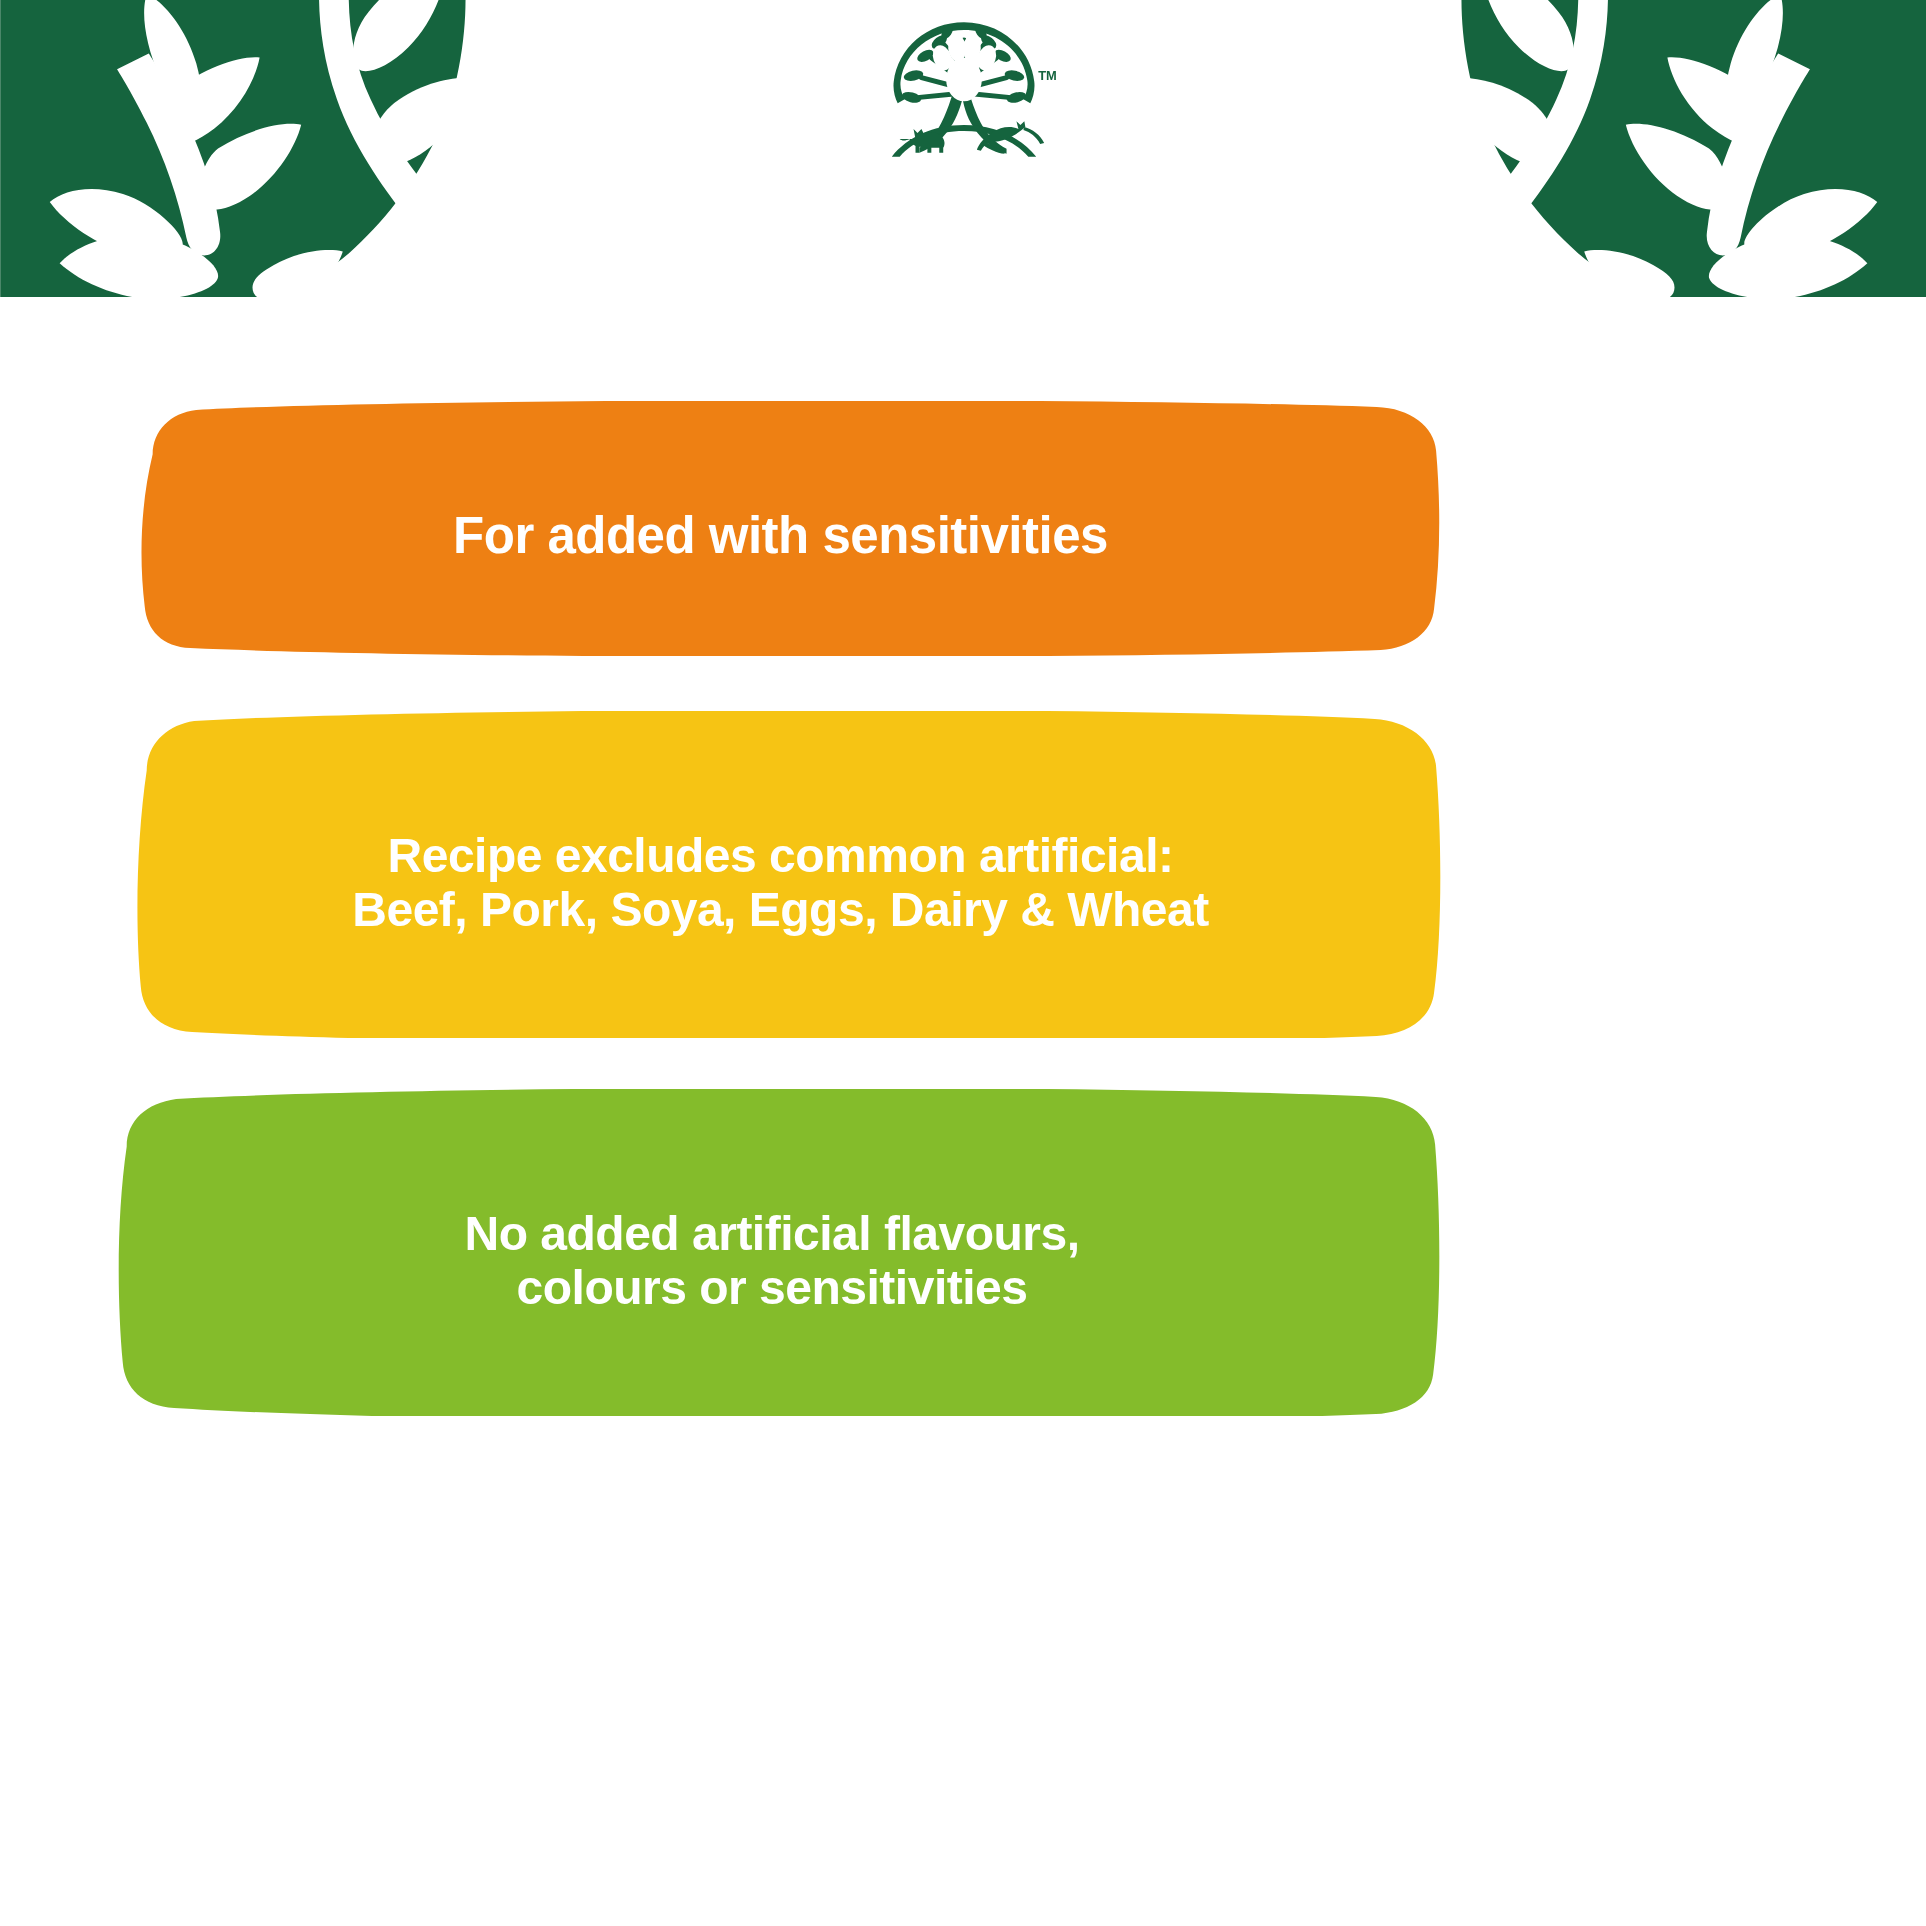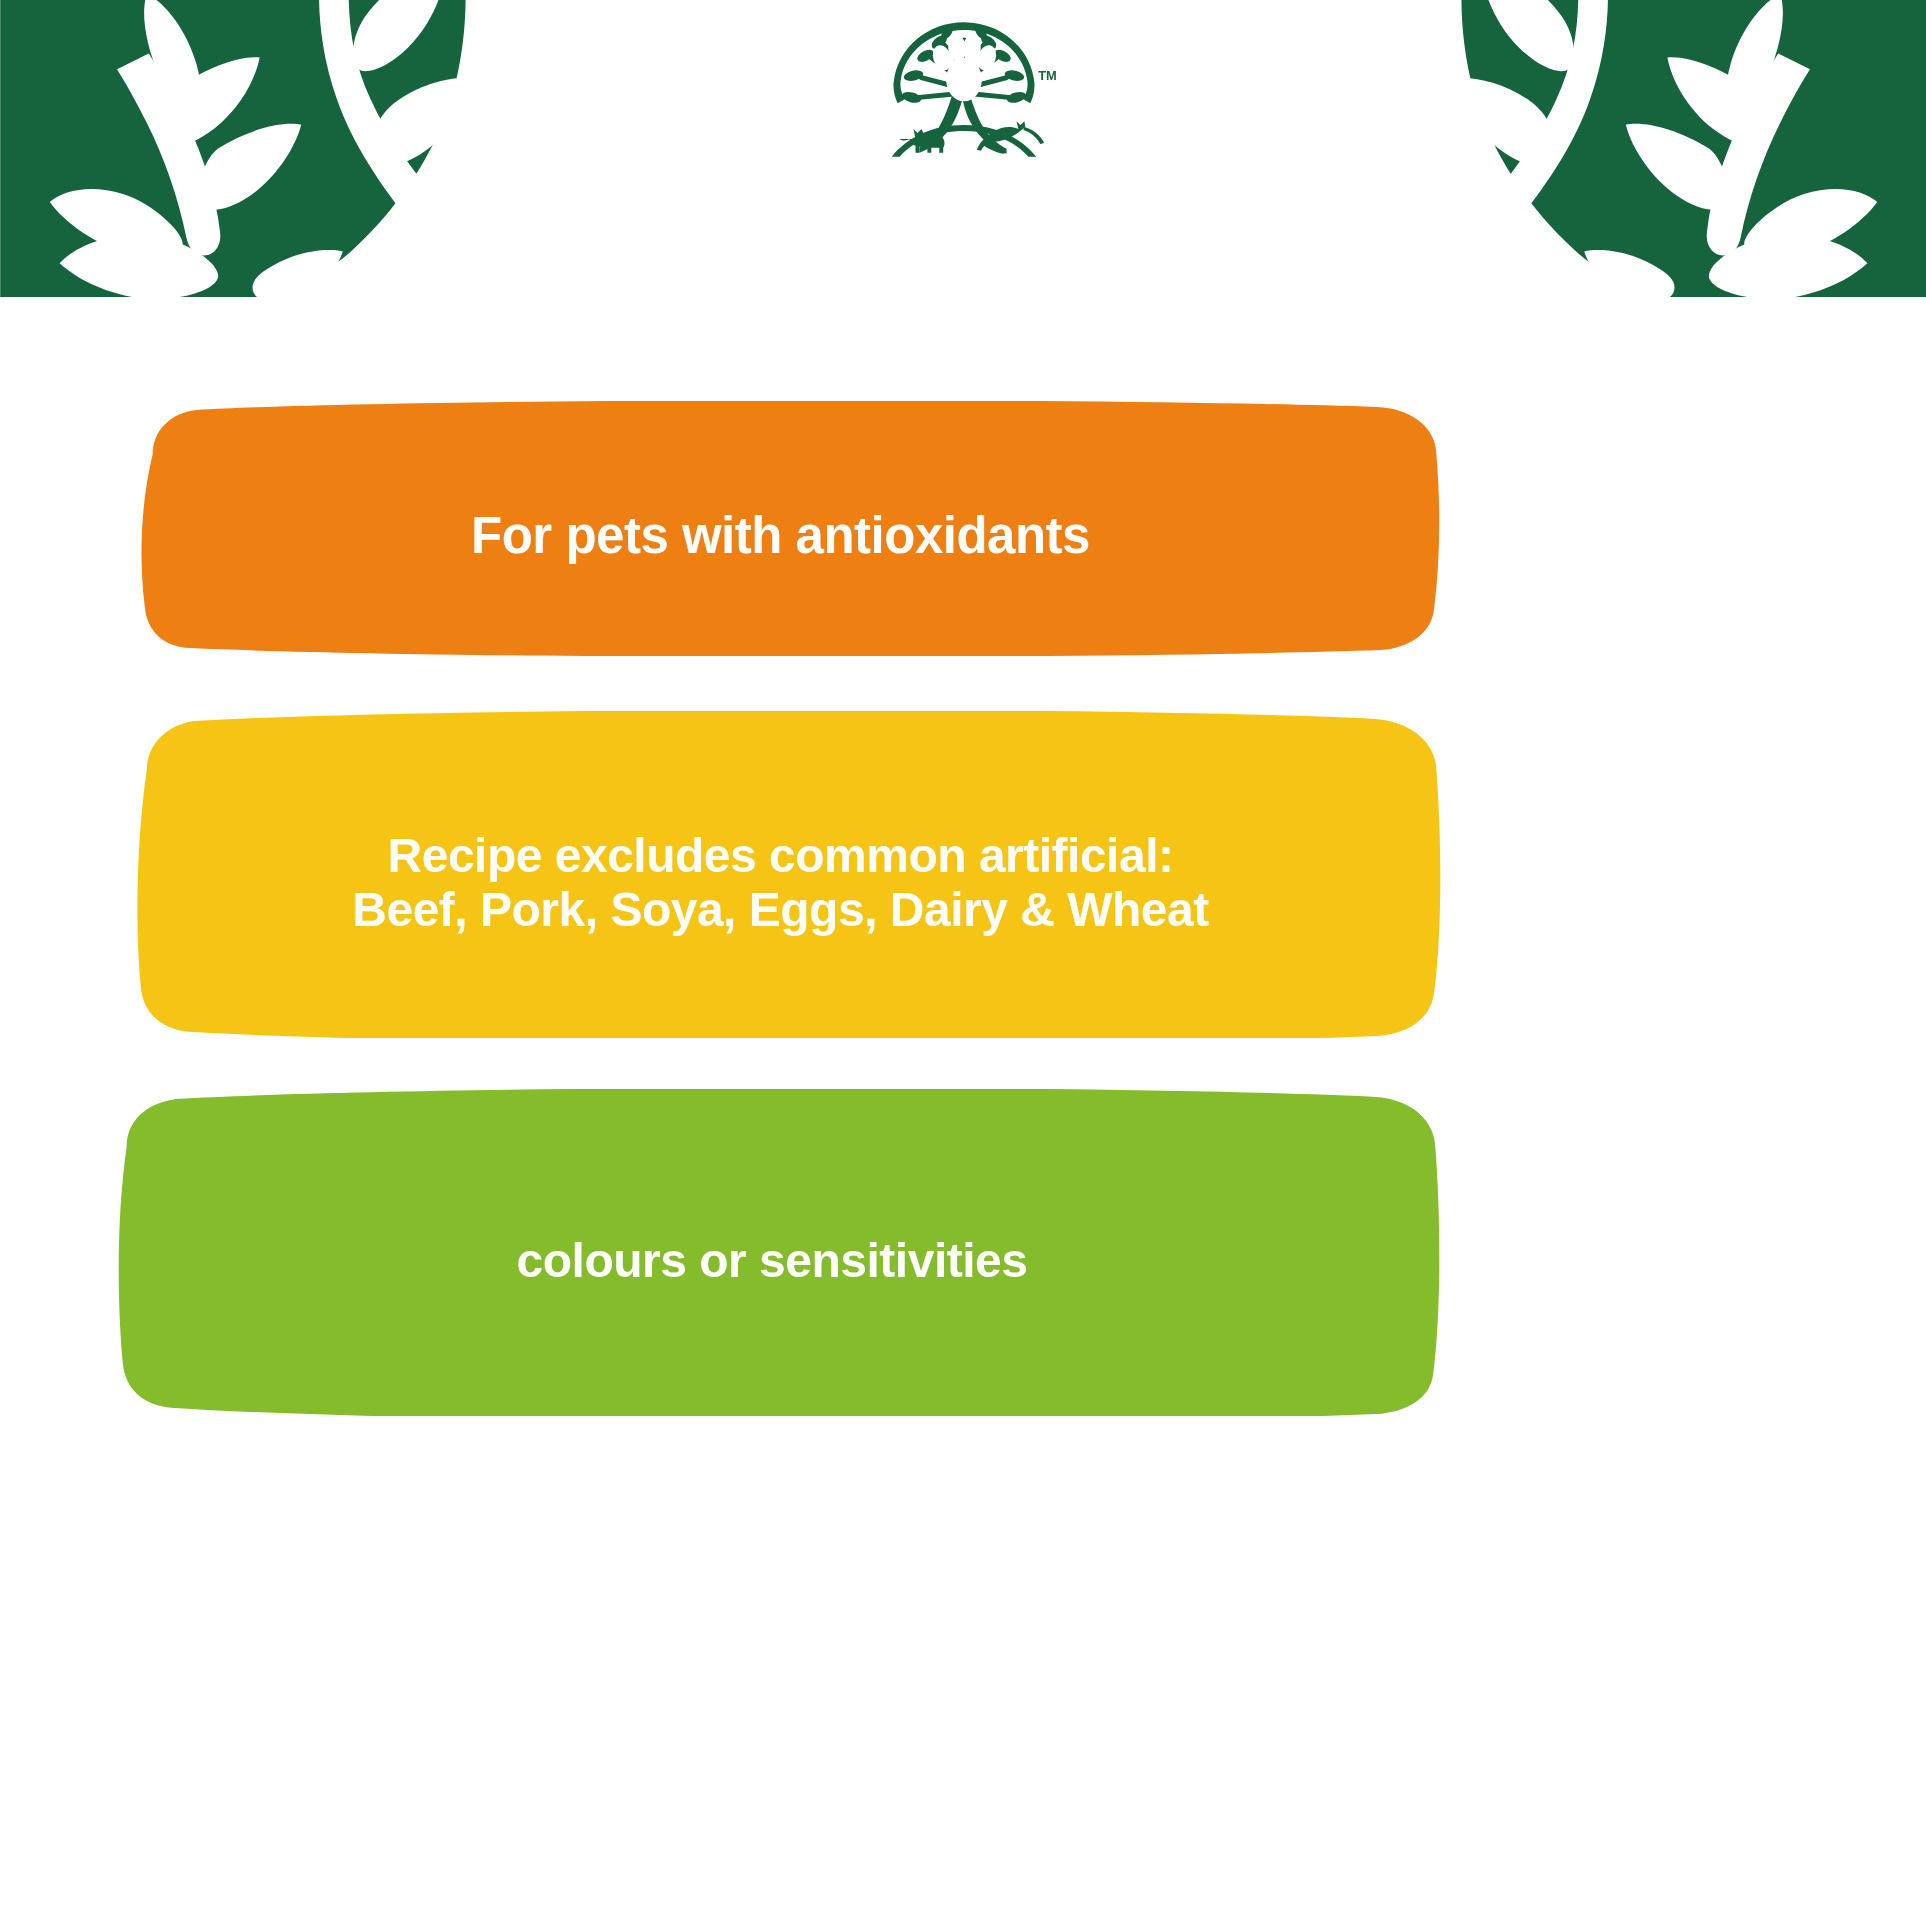--- a/index.html
+++ b/index.html
@@ -211,21 +211,21 @@
 <div class="banner" id="banner-hypo">
   <svg class="bg" viewBox="0 0 1340 258" preserveAspectRatio="none" aria-hidden="true">
     <path fill="#EE8013" d="M36,54 C36,30 54,12 80,9 C300,-3 980,-4 1272,6
          C1306,7 1330,26 1332,50 C1337,108 1336,162 1330,210
          C1328,234 1306,250 1276,252 C980,262 320,261 74,250
          C46,249 30,232 28,208 C22,158 24,104 36,54 Z"></path>
   </svg>
   <div class="inner">
     <div class="b-title" style="transform: scaleX(0.874); font-size: 0px;">HYPOALLERGENIC</div>
     <div class="b-sub">
-      <div>For pets with antioxidants</div>
+      <div>For added with sensitivities</div>
     </div>
   </div>
 </div>
 
 <div class="banner" id="banner-complete">
   <svg class="bg" viewBox="0 0 1340 330" preserveAspectRatio="none" aria-hidden="true">
     <path fill="#F6C414" d="M30,60 C30,34 50,14 78,10 C320,-4 1010,-5 1270,8
          C1304,10 1330,30 1332,56 C1338,130 1338,226 1330,284
          C1327,310 1304,326 1272,328 C1000,340 330,338 76,324
          C44,322 26,304 24,278 C18,214 20,128 30,60 Z"></path>
@@ -242,17 +242,18 @@
 <div class="banner" id="banner-selected">
   <svg class="bg" viewBox="0 0 1360 330" preserveAspectRatio="none" aria-hidden="true">
     <path fill="#84BC2B" d="M28,58 C28,32 48,14 78,10 C330,-4 1030,-5 1290,8
          C1324,10 1348,30 1350,56 C1356,130 1356,228 1348,288
          C1345,312 1322,326 1290,328 C1010,340 330,338 76,322
          C44,320 26,302 24,276 C18,212 18,126 28,58 Z"></path>
   </svg>
   <div class="inner">
     <div class="b-title" style="transform: scaleX(0.875); font-size: 0px;">SELECTED NATURAL INGREDIENTS</div>
     <div class="b-sub">
+      <div>No added artificial flavours,</div>
       <div>colours or sensitivities</div>
     </div>
   </div>
 </div>
 
 
 </body></html>

